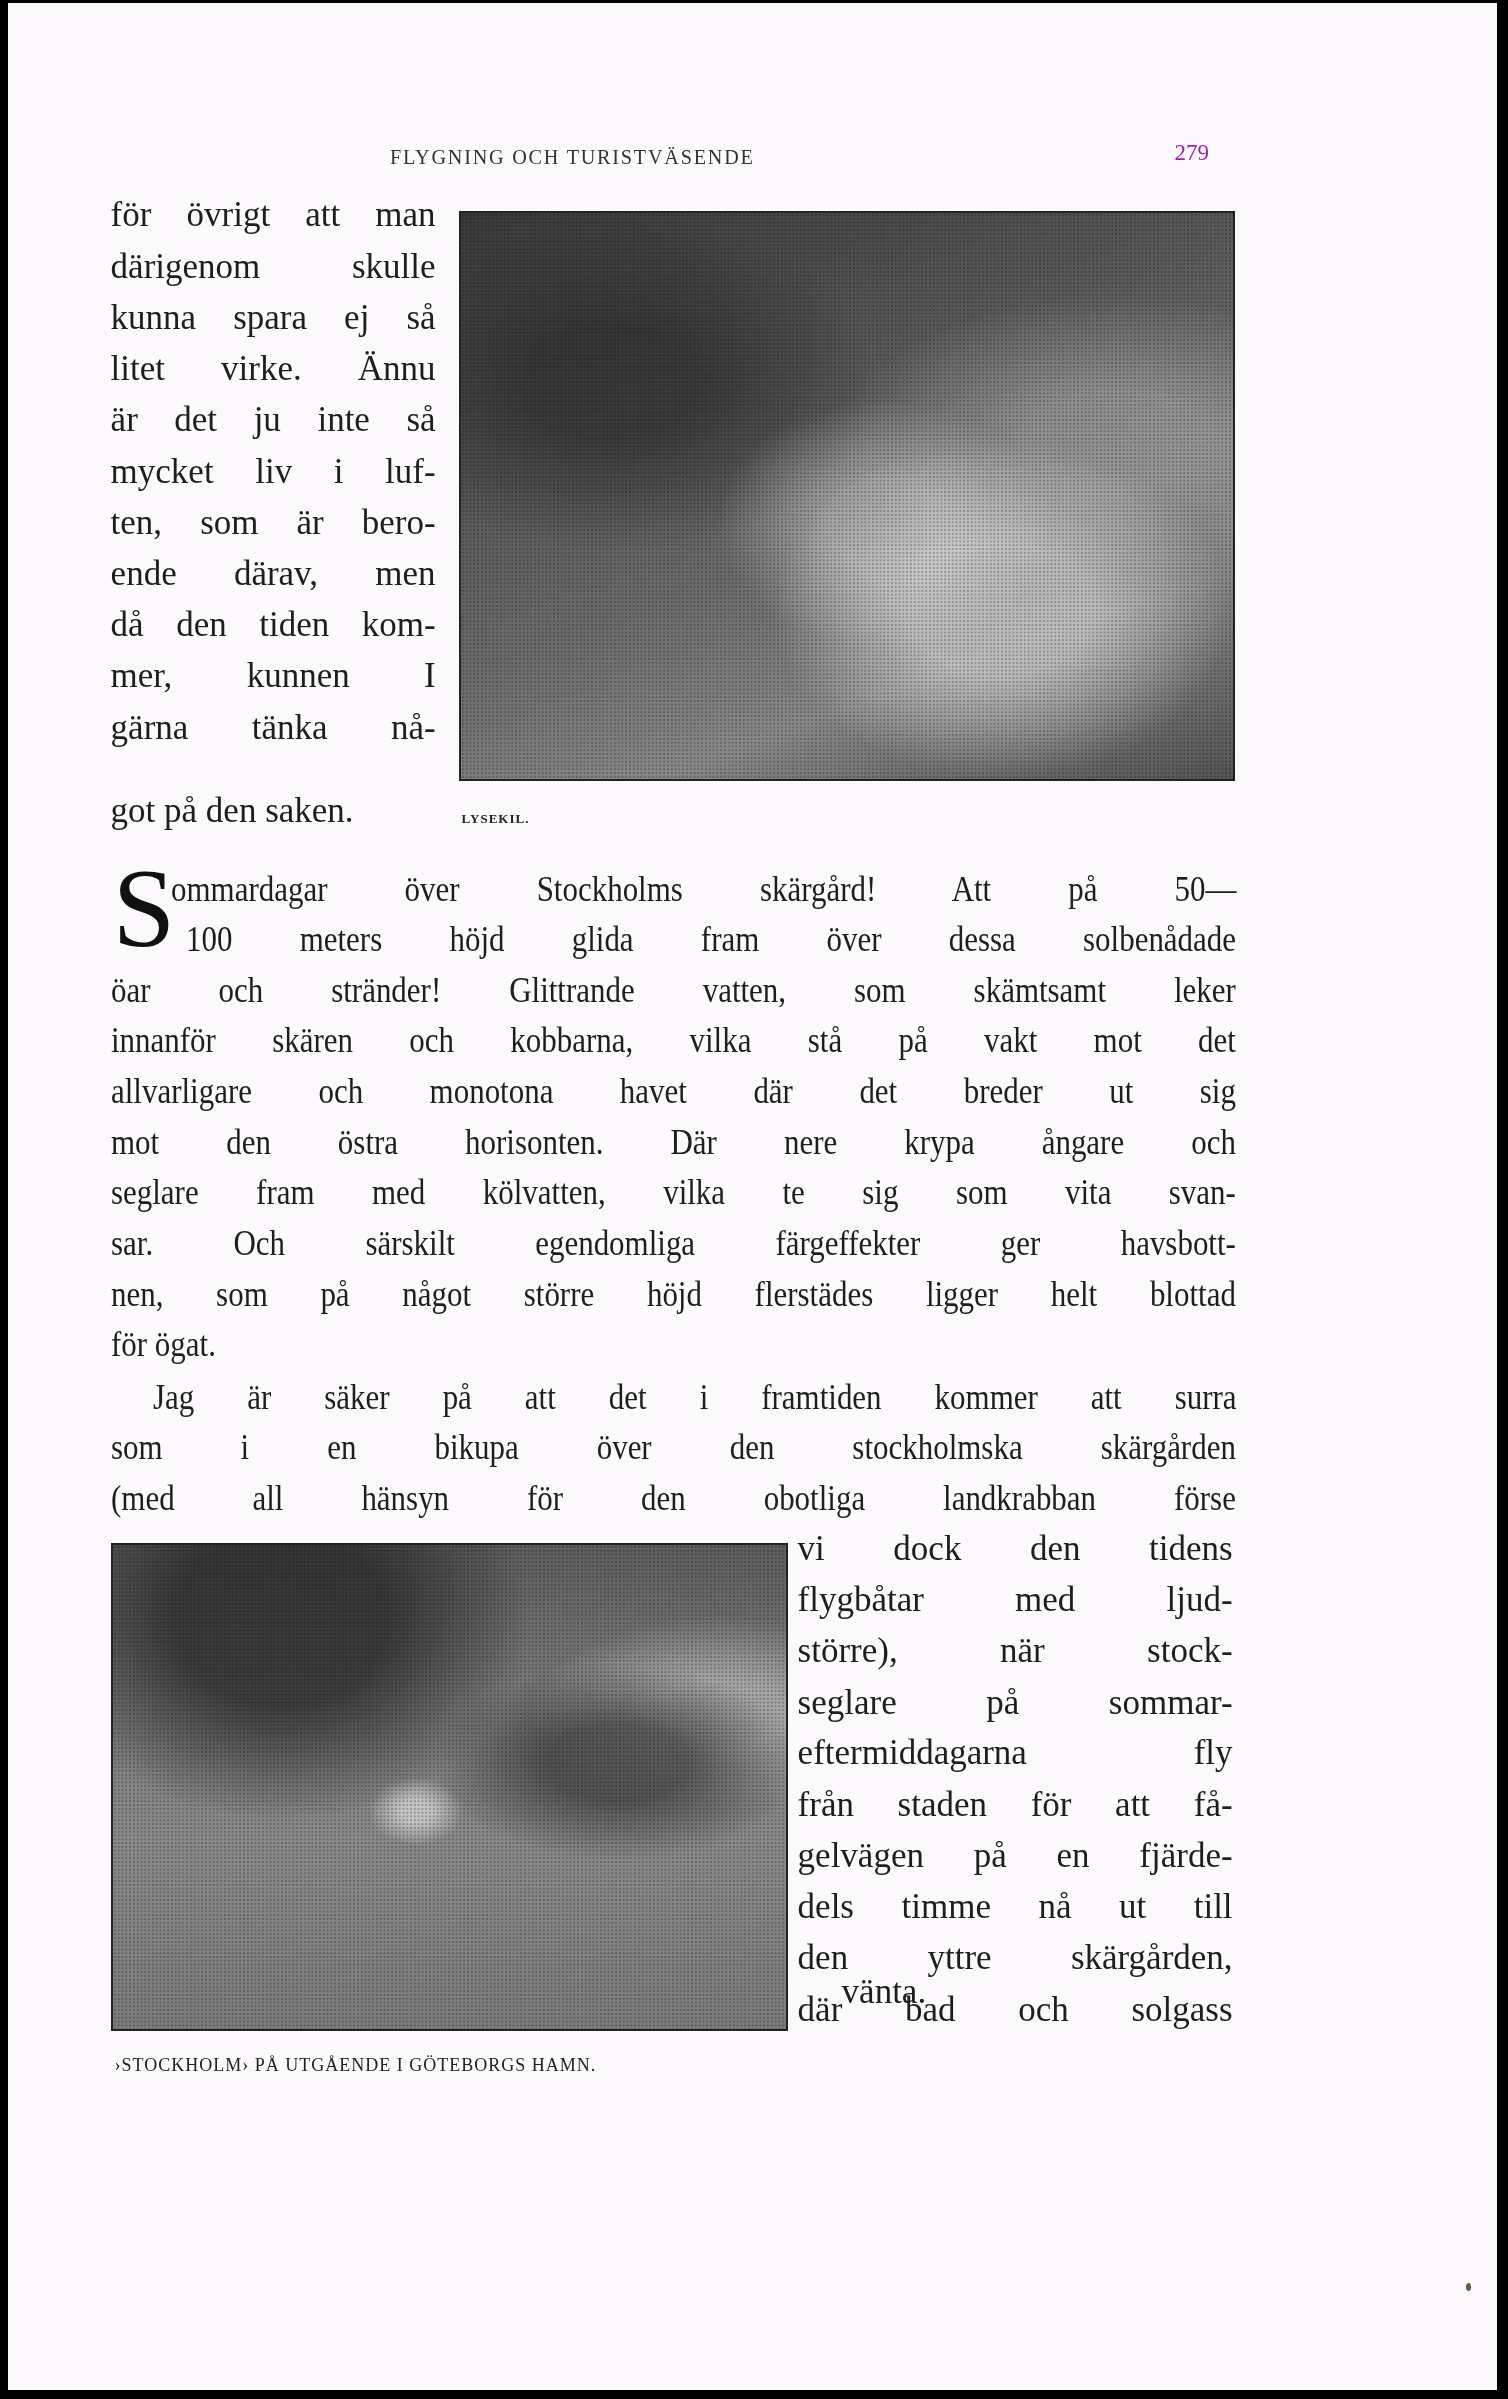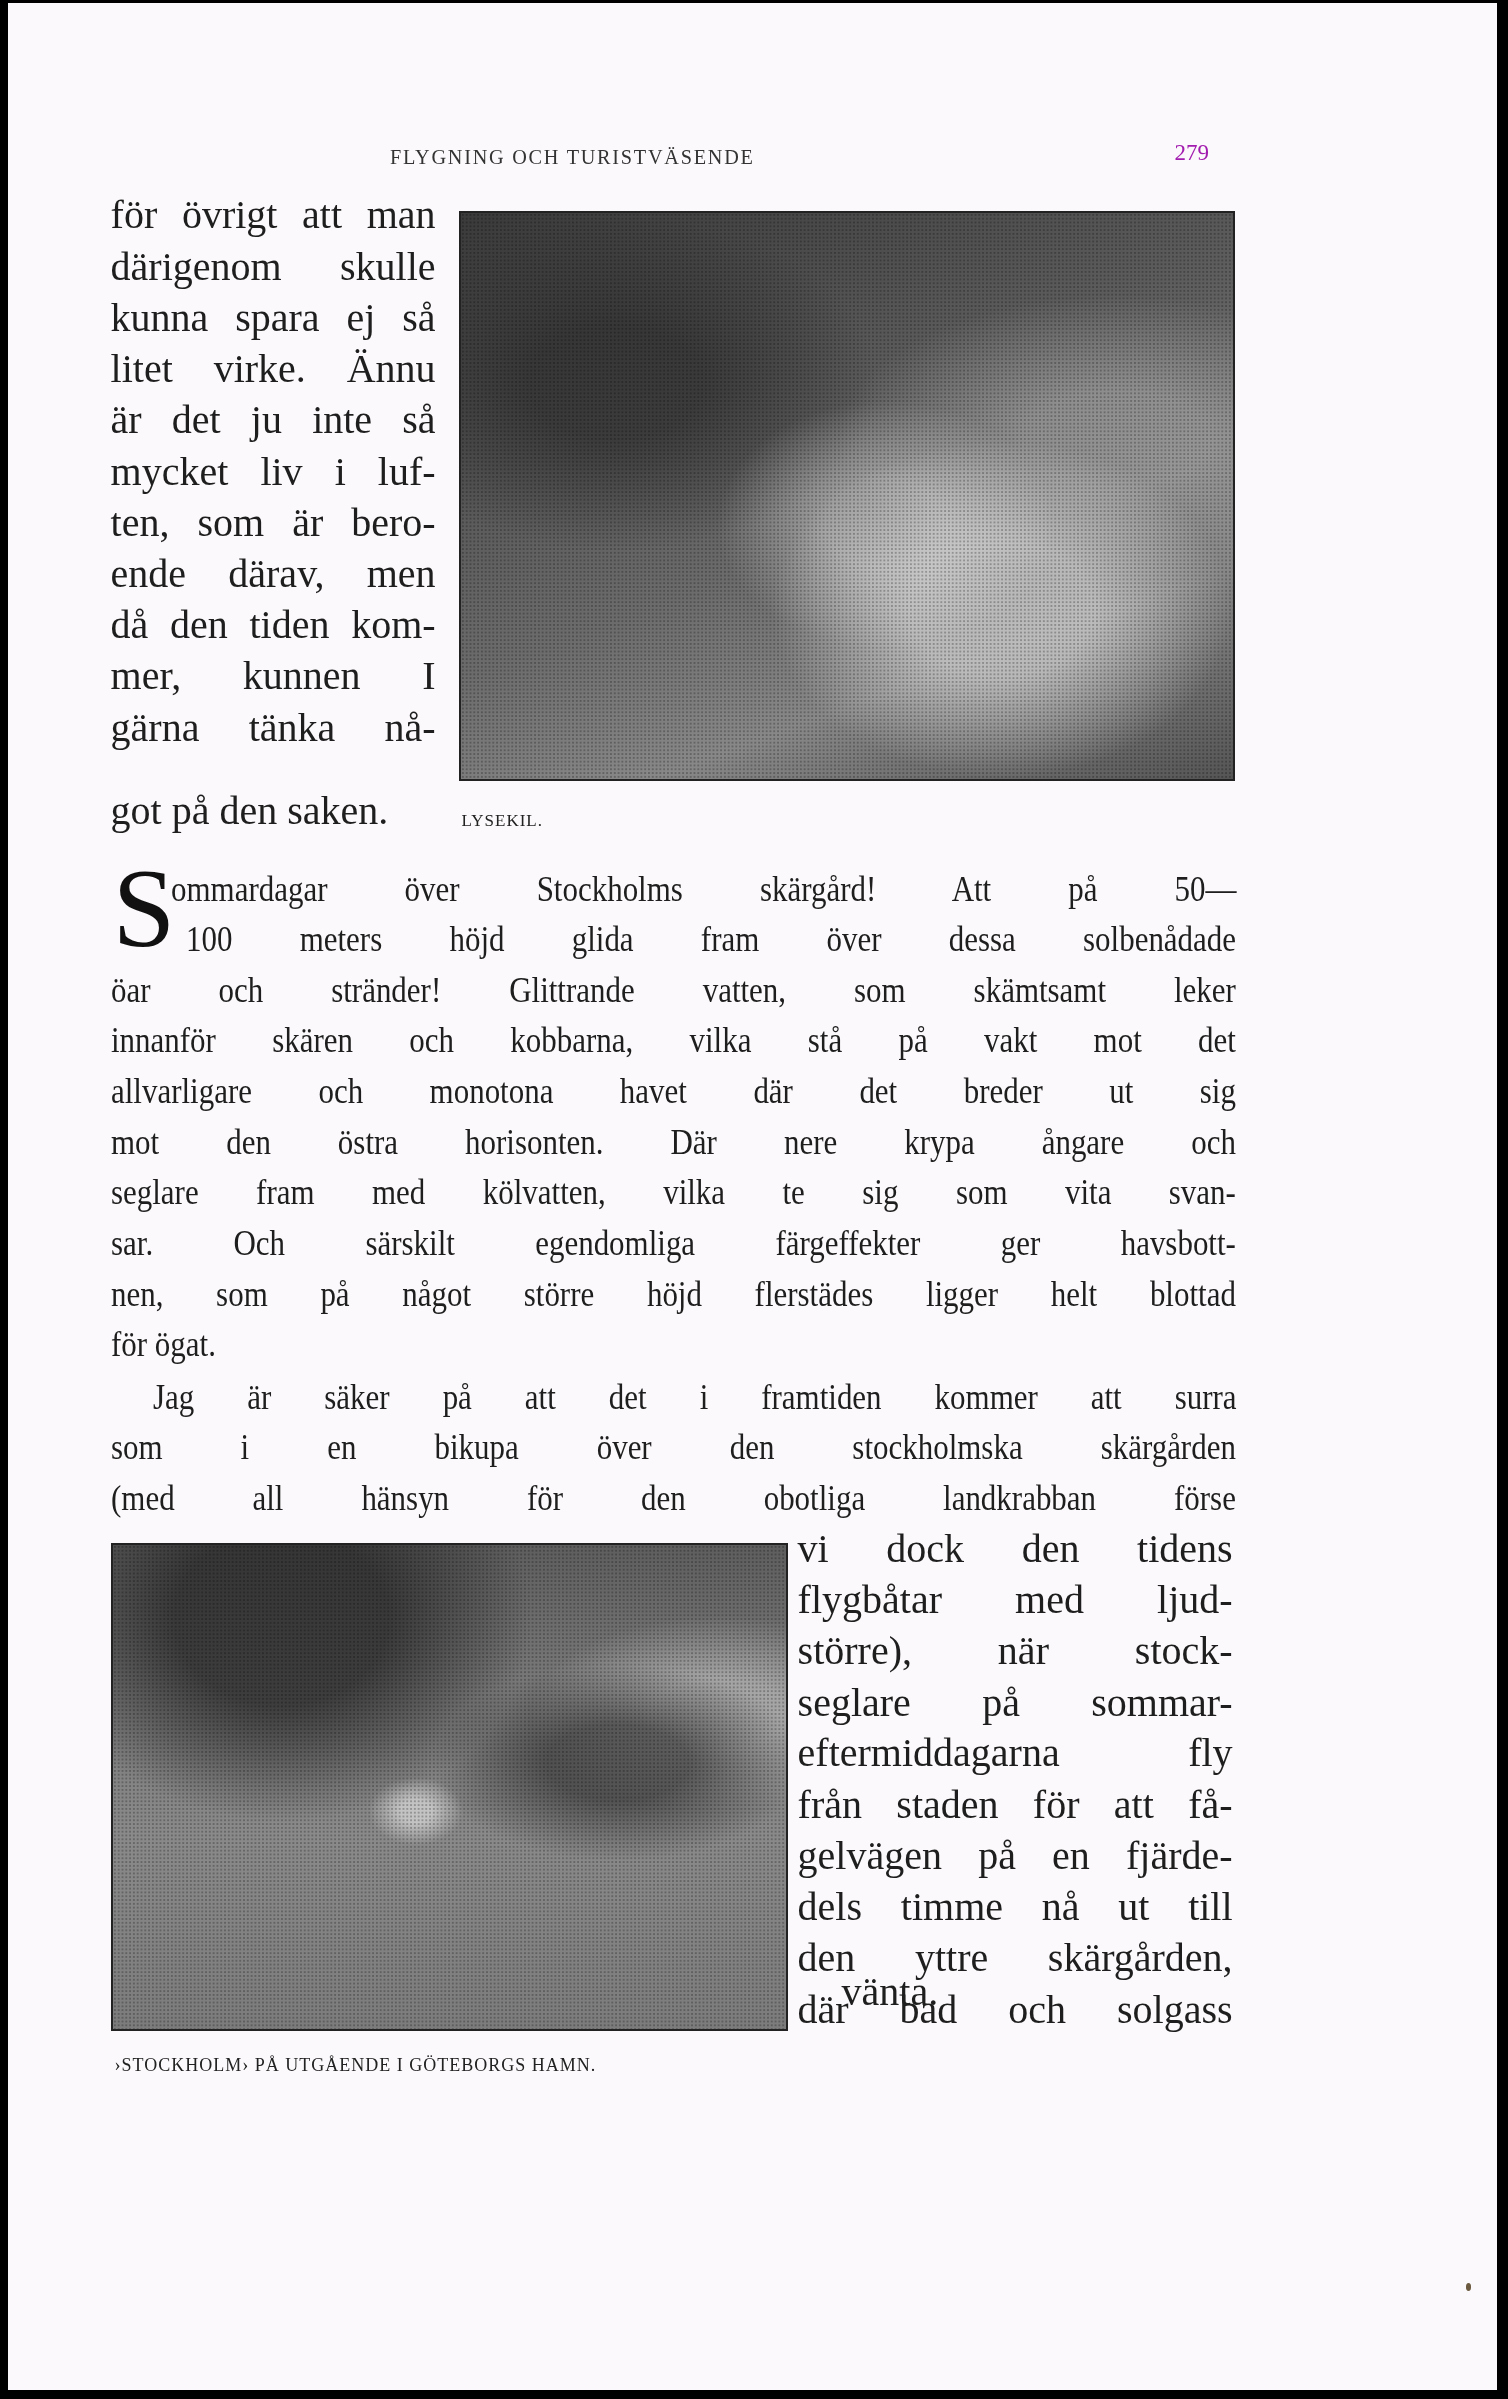--- a/index.html
+++ b/index.html
@@ -19,21 +19,21 @@
     transform: scaleX(0.92); transform-origin: left;
   }
   .page-number {
     position: absolute; left: 1167px; top: 137px;
     font-size: 23px; color: #a21caf;
   }
   .line {
     position: absolute; font-size: 35px; line-height: 50px; white-space: nowrap;
     text-align: justify; text-align-last: justify;
   }
-  .narrow { font-size: 40px; }
+  .narrow { font-size: 35px; }
   .cond {
     font-size: 36px; transform: scaleX(0.86); transform-origin: left;
   }
   .photo {
     position: absolute; border: 2.9px solid #222; box-sizing: border-box;
     overflow: hidden;
   }
   .photo-lysekil {
     left: 451px; top: 208px; width: 776px; height: 570px;
     background:
@@ -51,21 +51,21 @@
       radial-gradient(ellipse at 90% 35%, rgba(200,200,200,0.55) 0 8%, transparent 22%),
       radial-gradient(ellipse at 45% 55%, rgba(235,235,235,0.6) 0 3%, transparent 9%),
       linear-gradient(180deg, #5e5e5e 0%, #7a7a7a 30%, #8a8a8a 60%, #7c7c7c 100%);
   }
   .photo::after {
     content: ""; position: absolute; inset: 0;
     background-image: radial-gradient(rgba(0,0,0,0.25) 1px, transparent 1.3px);
     background-size: 3.8px 3.8px;
   }
   .caption {
-    position: absolute; font-size: 17px; font-weight: normal; letter-spacing: 1px; color: #222;
+    position: absolute; font-size: 13px; font-weight: bold; letter-spacing: 1px; color: #222;
   }
   .caption-stock {
     font-weight: normal; font-size: 18px; letter-spacing: 1px;
   }
   .dropcap {
     position: absolute; left: 105px; top: 848px; font-size: 113px; line-height: 113px;
     color: #111;
   }
   .speck { position: absolute; background: #777; border-radius: 50%; }
 </style>

